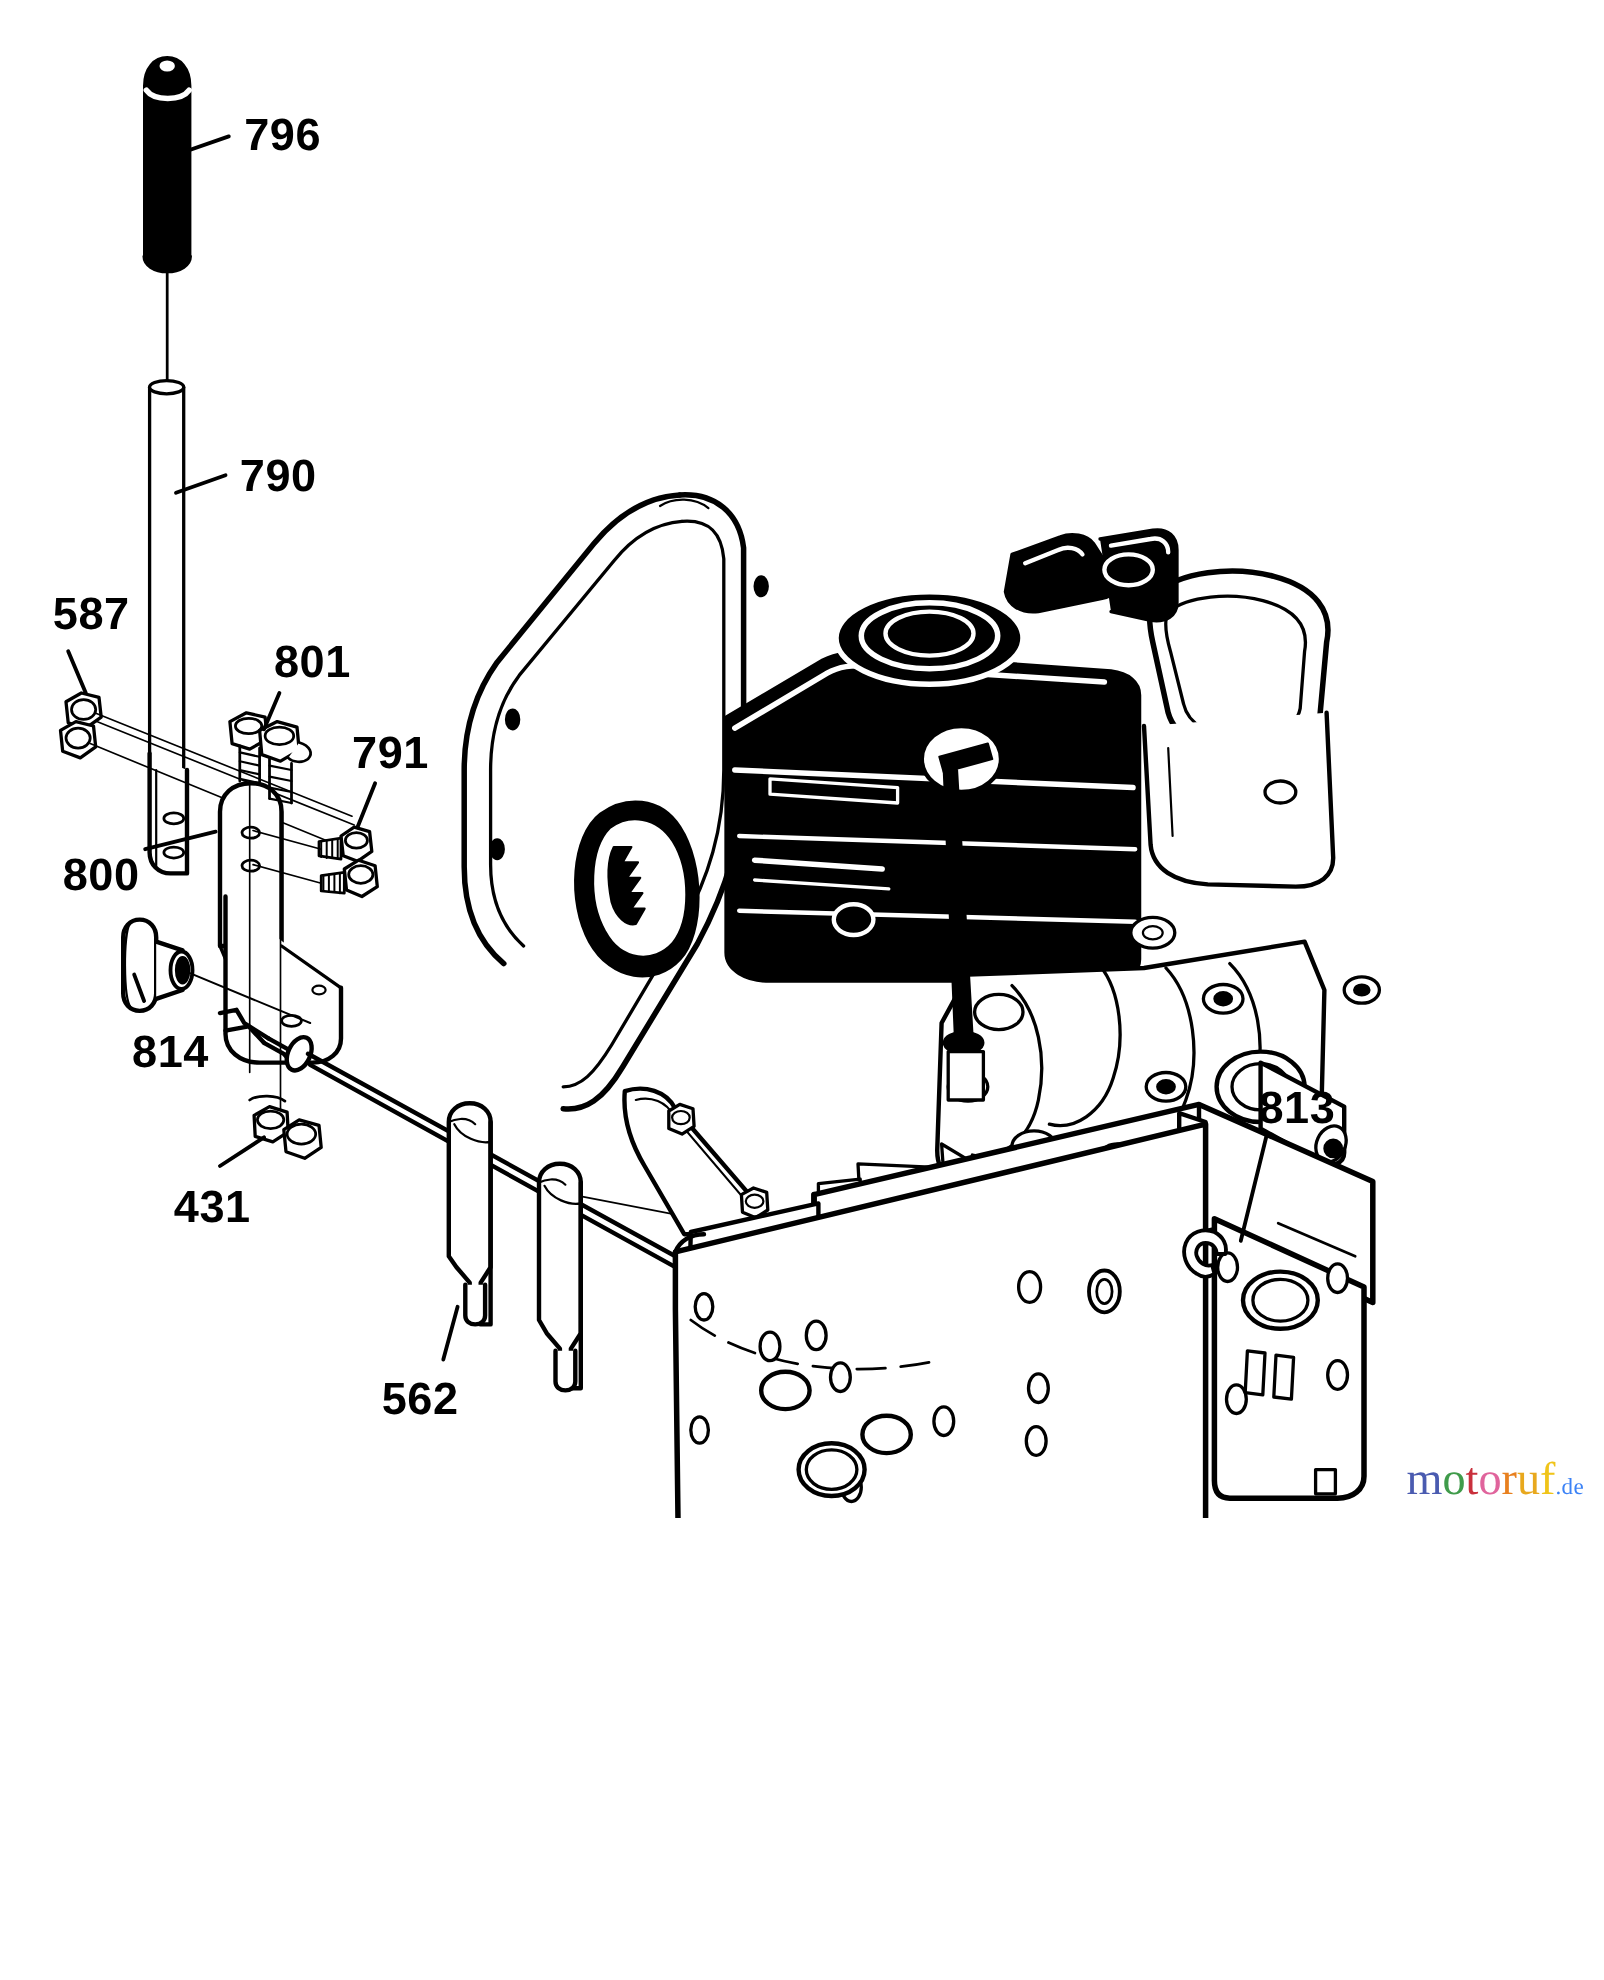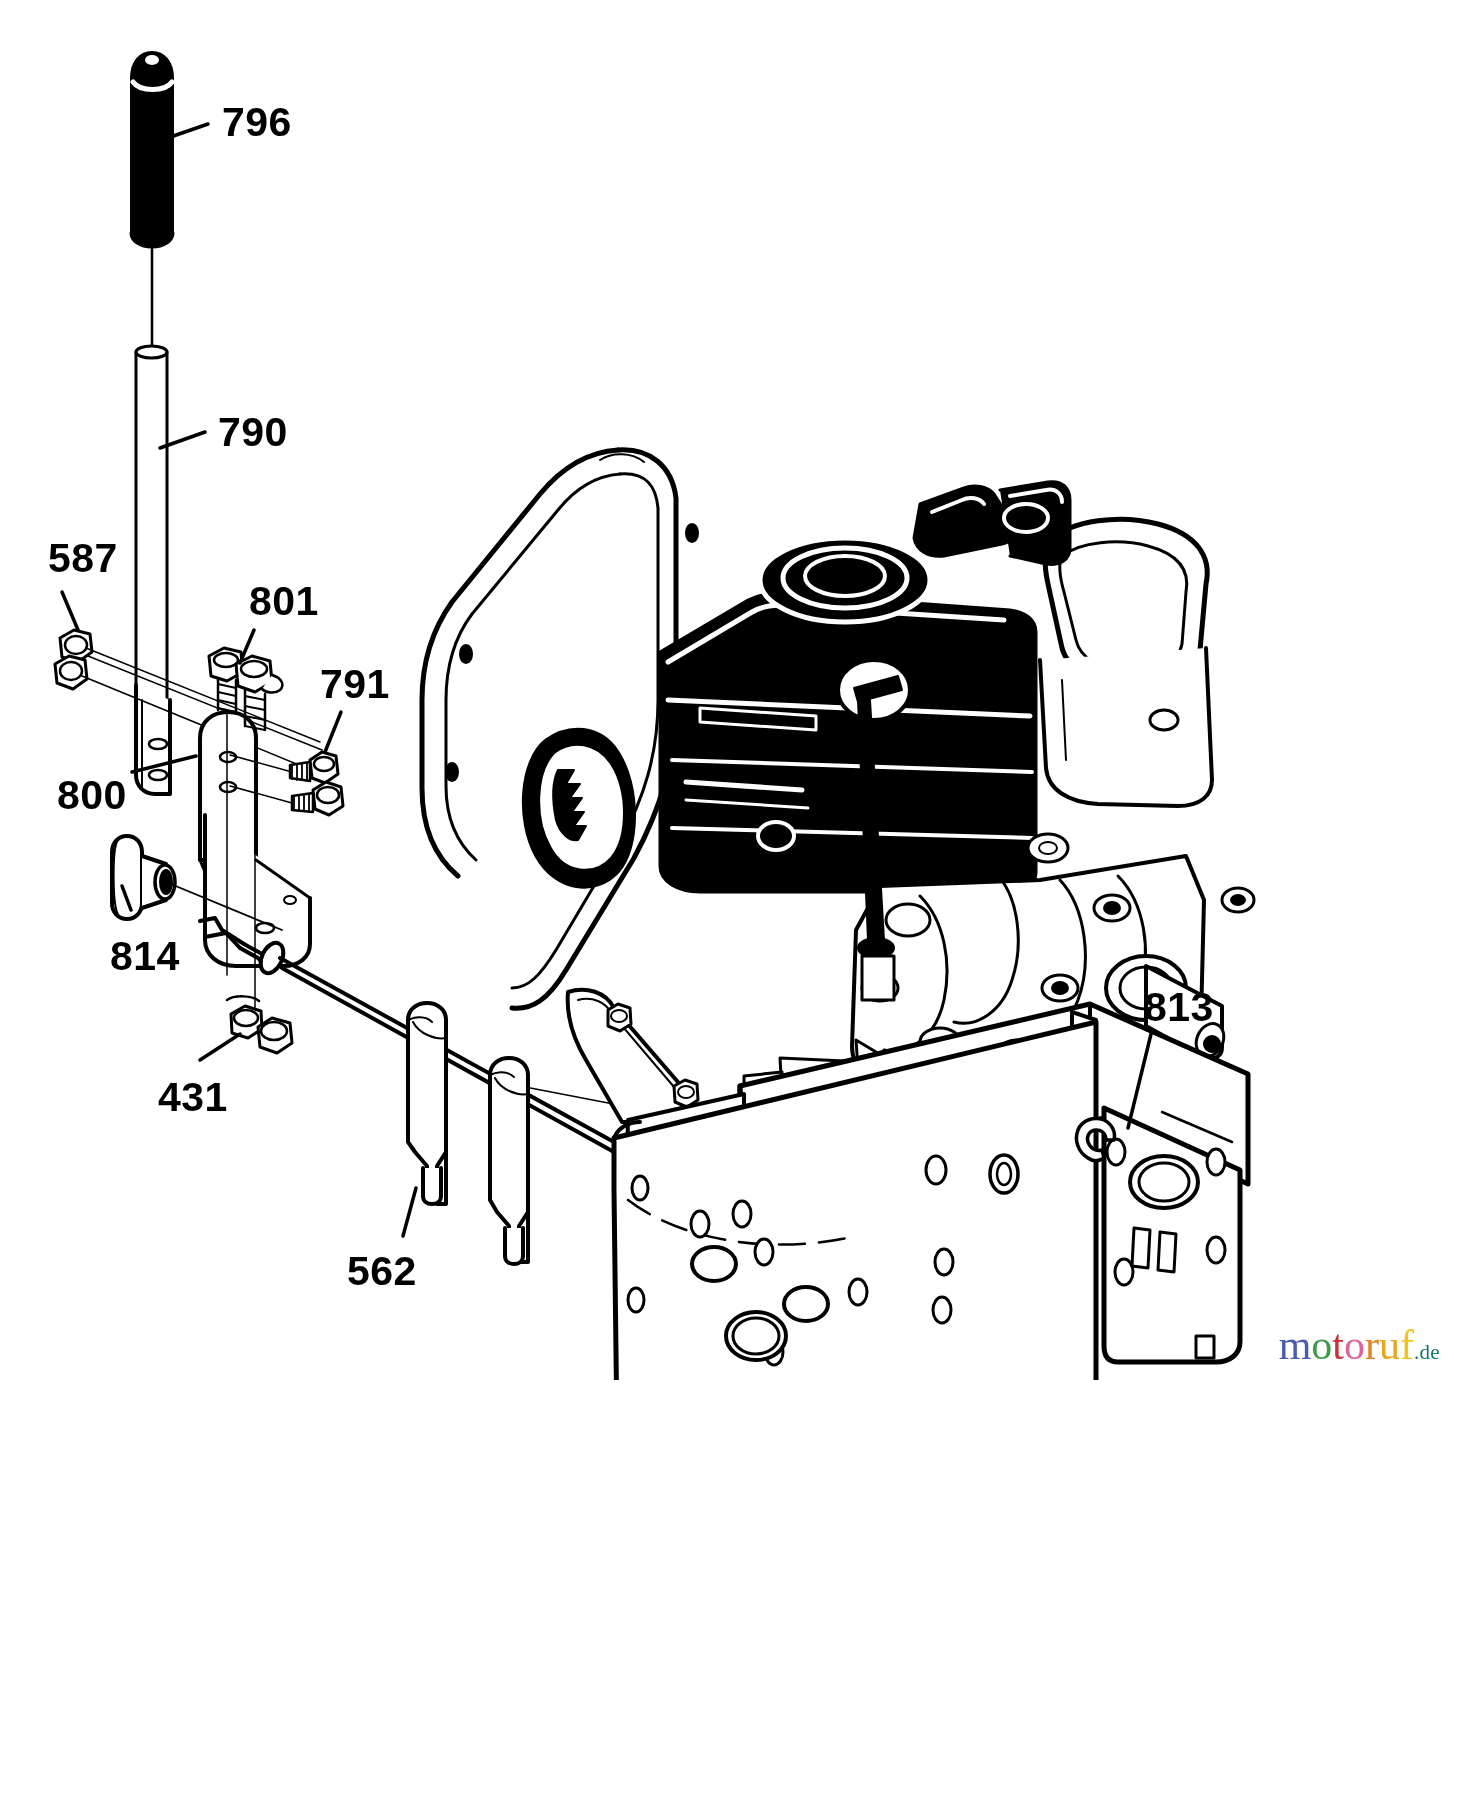--- a/index.html
+++ b/index.html
@@ -41,21 +41,21 @@
     bottom: 14px;
     font-family: "Liberation Serif", serif;
     font-size: 42px;
     line-height: 1;
     white-space: nowrap;
     user-select: none;
   }
   #watermark .wm-l { font-weight: 400; }
   #watermark .wm-tld {
     font-size: 21px;
-    color: #0f766e;
+    color: #3b82f6;
     letter-spacing: 0.3px;
   }
 </style>
 </head>
 <body>
 
 <div id="page">
 
   <svg id="diagram-svg" viewBox="0 0 1458 1800">
     <rect x="0" y="0" width="1458" height="1800" fill="#ffffff"></rect>
@@ -404,21 +404,21 @@
       <line x1="1152" y1="1030" x2="1128" y2="1128"></line>
     </g>
   </svg>
 
   <div class="callout" style="left:222px; top:102px;">796</div>
   <div class="callout" style="left:218px; top:412px;">790</div>
   <div class="callout" style="left:48px; top:538px;">587</div>
   <div class="callout" style="left:249px; top:581px;">801</div>
   <div class="callout" style="left:320px; top:664px;">791</div>
   <div class="callout" style="left:57px; top:775px;">800</div>
-  <div class="callout" style="left:110px; top:936px;">814</div>
+  <div class="callout" style="left:120px; top:936px;">814</div>
   <div class="callout" style="left:158px; top:1077px;">431</div>
   <div class="callout" style="left:347px; top:1251px;">562</div>
   <div class="callout" style="left:1144px; top:987px;">813</div>
 
   <div id="watermark">
     <span class="wm-l" style="color:#4a5bb0">m</span><span class="wm-l" style="color:#3f9b4a">o</span><span class="wm-l" style="color:#c9303c">t</span><span class="wm-l" style="color:#e0649c">o</span><span class="wm-l" style="color:#e8801f">r</span><span class="wm-l" style="color:#e8a81d">u</span><span class="wm-l" style="color:#f0c419">f</span><span class="wm-tld">.de</span>
   </div>
 
 </div>
 

